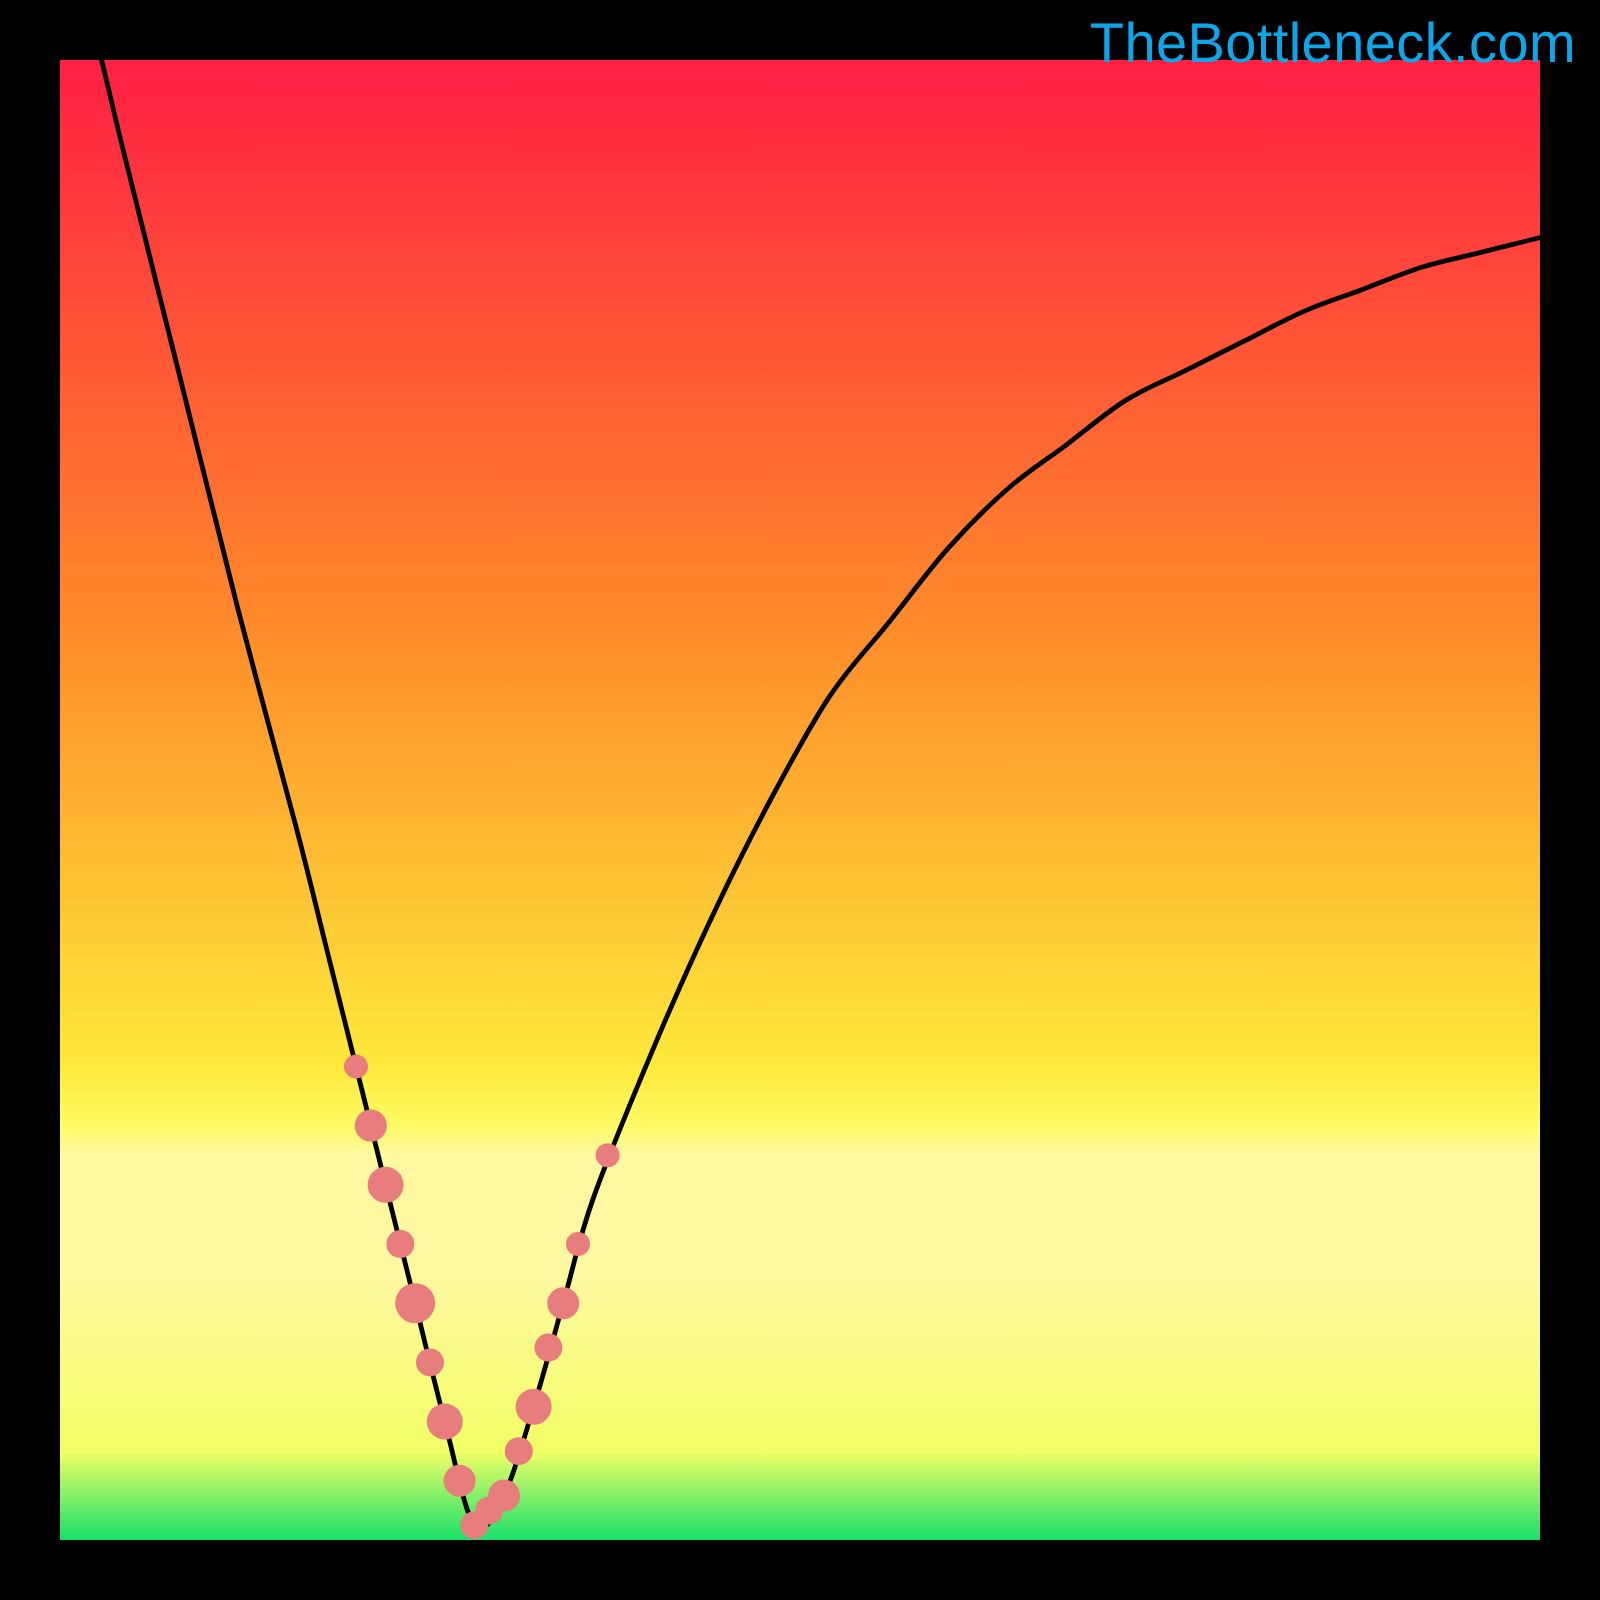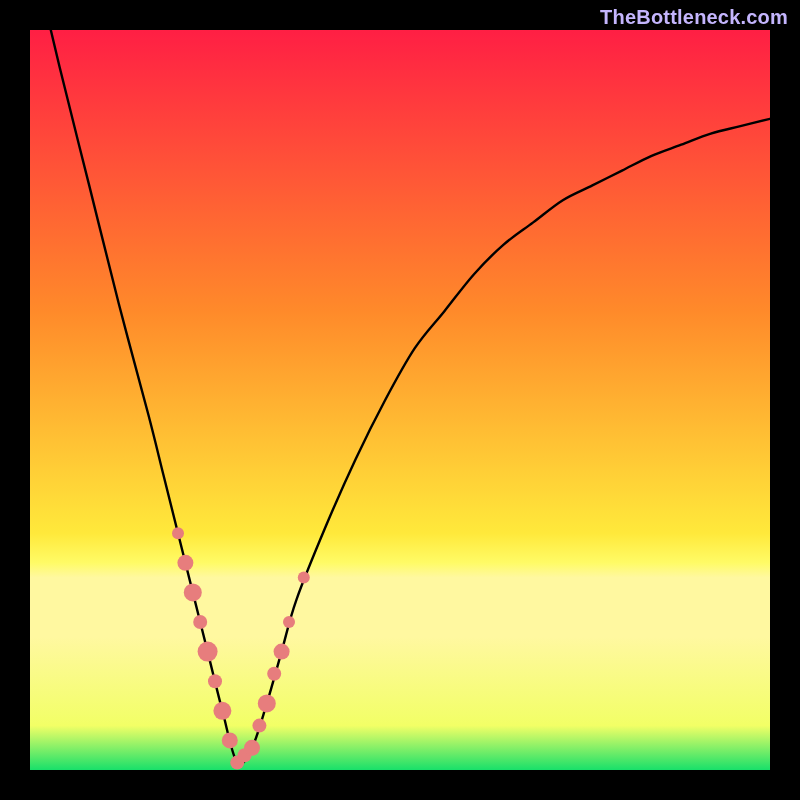--- a/index.html
+++ b/index.html
@@ -38,23 +38,23 @@
     left: 0;
     top: 0;
     width: 740px;
     height: 740px;
   }
   .watermark {
     position: absolute;
     right: 12px;
     top: 6px;
     font-family: Arial, Helvetica, sans-serif;
-    font-size: 20px;
-    font-weight: 700;
-    color: #c4b5fd;
+    font-size: 28px;
+    font-weight: 400;
+    color: #0ea5e9;
     letter-spacing: 0.2px;
   }
 </style>
 </head>
 <body>
 
 <div class="frame">
   <div class="plot">
     <svg class="gradient" viewBox="0 0 740 740" preserveAspectRatio="none">
       <defs>

